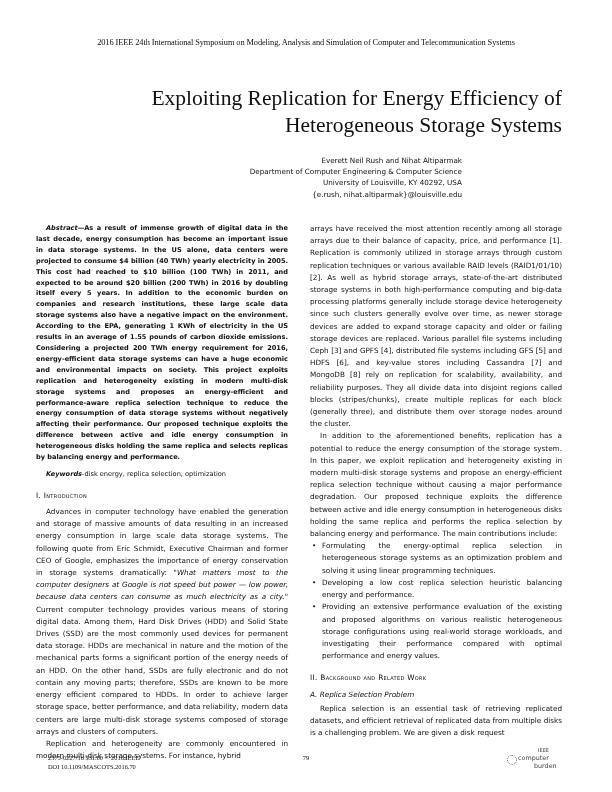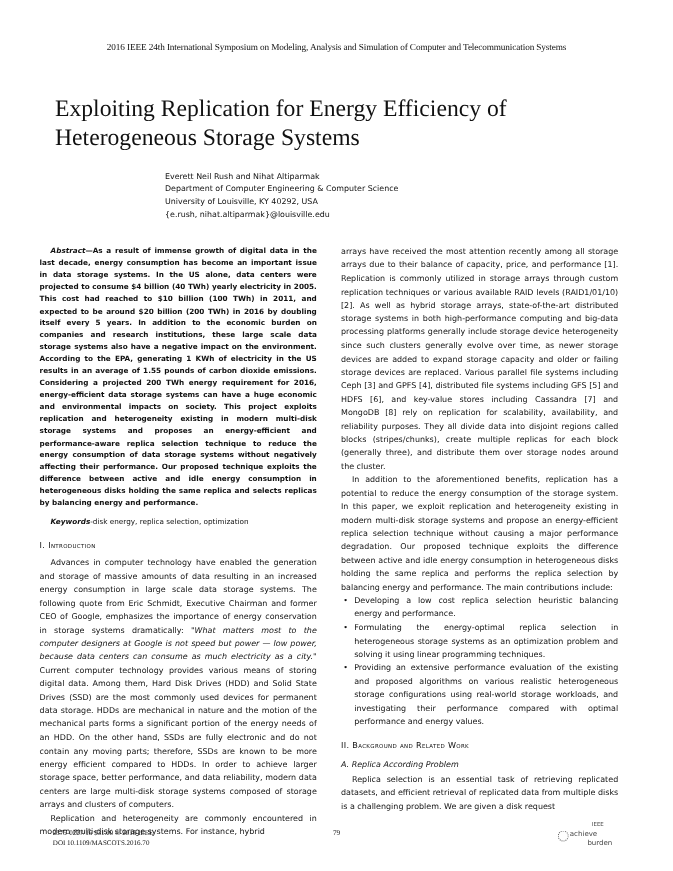--- a/index.html
+++ b/index.html
@@ -2,25 +2,25 @@
 <html><head>
 <meta charset="utf-8">
 <style>
   html, body { margin: 0; padding: 0; background: #ffffff; }
   body { width: 612px; height: 792px; position: relative; overflow: hidden; color: #111; }
   .conf-header {
     position: absolute; top: 38px; left: 0; width: 612px; text-align: center;
     font-family: "Liberation Serif", serif; font-size: 8.4px; letter-spacing: -0.1px;
   }
   .title {
-    position: absolute; top: 85px; left: 50px; width: 512px; text-align: left;
+    position: absolute; top: 85px; left: 50px; width: 512px; text-align: right;
     font-family: "Liberation Serif", serif; font-size: 21.5px; line-height: 27px;
   }
   .authors {
-    position: absolute; top: 155px; left: 150px; width: 312px; text-align: left;
+    position: absolute; top: 155px; left: 150px; width: 312px; text-align: right;
     font-family: "DejaVu Sans", sans-serif; font-size: 7.2px; line-height: 11.2px;
   }
   .col {
     position: absolute; top: 223px; width: 252px;
     font-family: "DejaVu Sans", sans-serif; font-size: 7.25px; line-height: 12.2px;
     text-align: justify;
   }
   .col-left { left: 36px; }
   .col-right { left: 310px; }
   .abstract { font-size: 6.6px; line-height: 10.9px; font-weight: bold; text-indent: 10px; margin: 0; }
@@ -77,34 +77,34 @@
 
   <div class="sec-head">I. Introduction</div>
   <p class="body"><span>Advances in computer technology have enabled the generation and storage of massive amounts of data resulting in an increased energy consumption in large scale data storage systems. The following quote from Eric Schmidt, Executive Chairman and former CEO of Google, emphasizes the importance of energy conservation in storage systems dramatically: </span><span class="quote">"What matters most to the computer designers at Google is not speed but power — low power, because data centers can consume as much electricity as a city."</span><span> Current computer technology provides various means of storing digital data. Among them, Hard Disk Drives (HDD) and Solid State Drives (SSD) are the most commonly used devices for permanent data storage. HDDs are mechanical in nature and the motion of the mechanical parts forms a significant portion of the energy needs of an HDD. On the other hand, SSDs are fully electronic and do not contain any moving parts; therefore, SSDs are known to be more energy efficient compared to HDDs. In order to achieve larger storage space, better performance, and data reliability, modern data centers are large multi-disk storage systems composed of storage arrays and clusters of computers.</span></p>
   <p class="body">Replication and heterogeneity are commonly encountered in modern multi-disk storage systems. For instance, hybrid</p>
 </div>
 
 <div class="col col-right">
   <p class="body" style="text-indent:0">arrays have received the most attention recently among all storage arrays due to their balance of capacity, price, and performance [1]. Replication is commonly utilized in storage arrays through custom replication techniques or various available RAID levels (RAID1/01/10) [2]. As well as hybrid storage arrays, state-of-the-art distributed storage systems in both high-performance computing and big-data processing platforms generally include storage device heterogeneity since such clusters generally evolve over time, as newer storage devices are added to expand storage capacity and older or failing storage devices are replaced. Various parallel file systems including Ceph [3] and GPFS [4], distributed file systems including GFS [5] and HDFS [6], and key-value stores including Cassandra [7] and MongoDB [8] rely on replication for scalability, availability, and reliability purposes. They all divide data into disjoint regions called blocks (stripes/chunks), create multiple replicas for each block (generally three), and distribute them over storage nodes around the cluster.</p>
   <p class="body">In addition to the aforementioned benefits, replication has a potential to reduce the energy consumption of the storage system. In this paper, we exploit replication and heterogeneity existing in modern multi-disk storage systems and propose an energy-efficient replica selection technique without causing a major performance degradation. Our proposed technique exploits the difference between active and idle energy consumption in heterogeneous disks holding the same replica and performs the replica selection by balancing energy and performance. The main contributions include:</p>
   <ul class="contrib">
+    <li>Formulating the energy-optimal replica selection in heterogeneous storage systems as an optimization problem and solving it using linear programming techniques.</li>
     <li>Developing a low cost replica selection heuristic balancing energy and performance.</li>
-    <li>Formulating the energy-optimal replica selection in heterogeneous storage systems as an optimization problem and solving it using linear programming techniques.</li>
     <li>Providing an extensive performance evaluation of the existing and proposed algorithms on various realistic heterogeneous storage configurations using real-world storage workloads, and investigating their performance compared with optimal performance and energy values.</li>
   </ul>
   <div class="sec-head">II. Background and Related Work</div>
-  <div class="subsec">A. Replica According Problem</div>
+  <div class="subsec">A. Replica Selection Problem</div>
   <p class="body">Replica selection is an essential task of retrieving replicated datasets, and efficient retrieval of replicated data from multiple disks is a challenging problem. We are given a disk request</p>
 </div>
 
 <div class="footer-left">
   <div>2375-0227/16 $31.00 © 2016 IEEE</div>
   <div>DOI 10.1109/MASCOTS.2016.70</div>
 </div>
 
 <div class="page-num">79</div>
 
 <div class="logo">
   <span class="logo-top">IEEE</span>
   <span class="logo-mark"></span>
-  <span class="logo-word1">achieve</span>
+  <span class="logo-word1">computer</span>
   <span class="logo-word2">burden</span>
 </div>
 
 </body></html>

